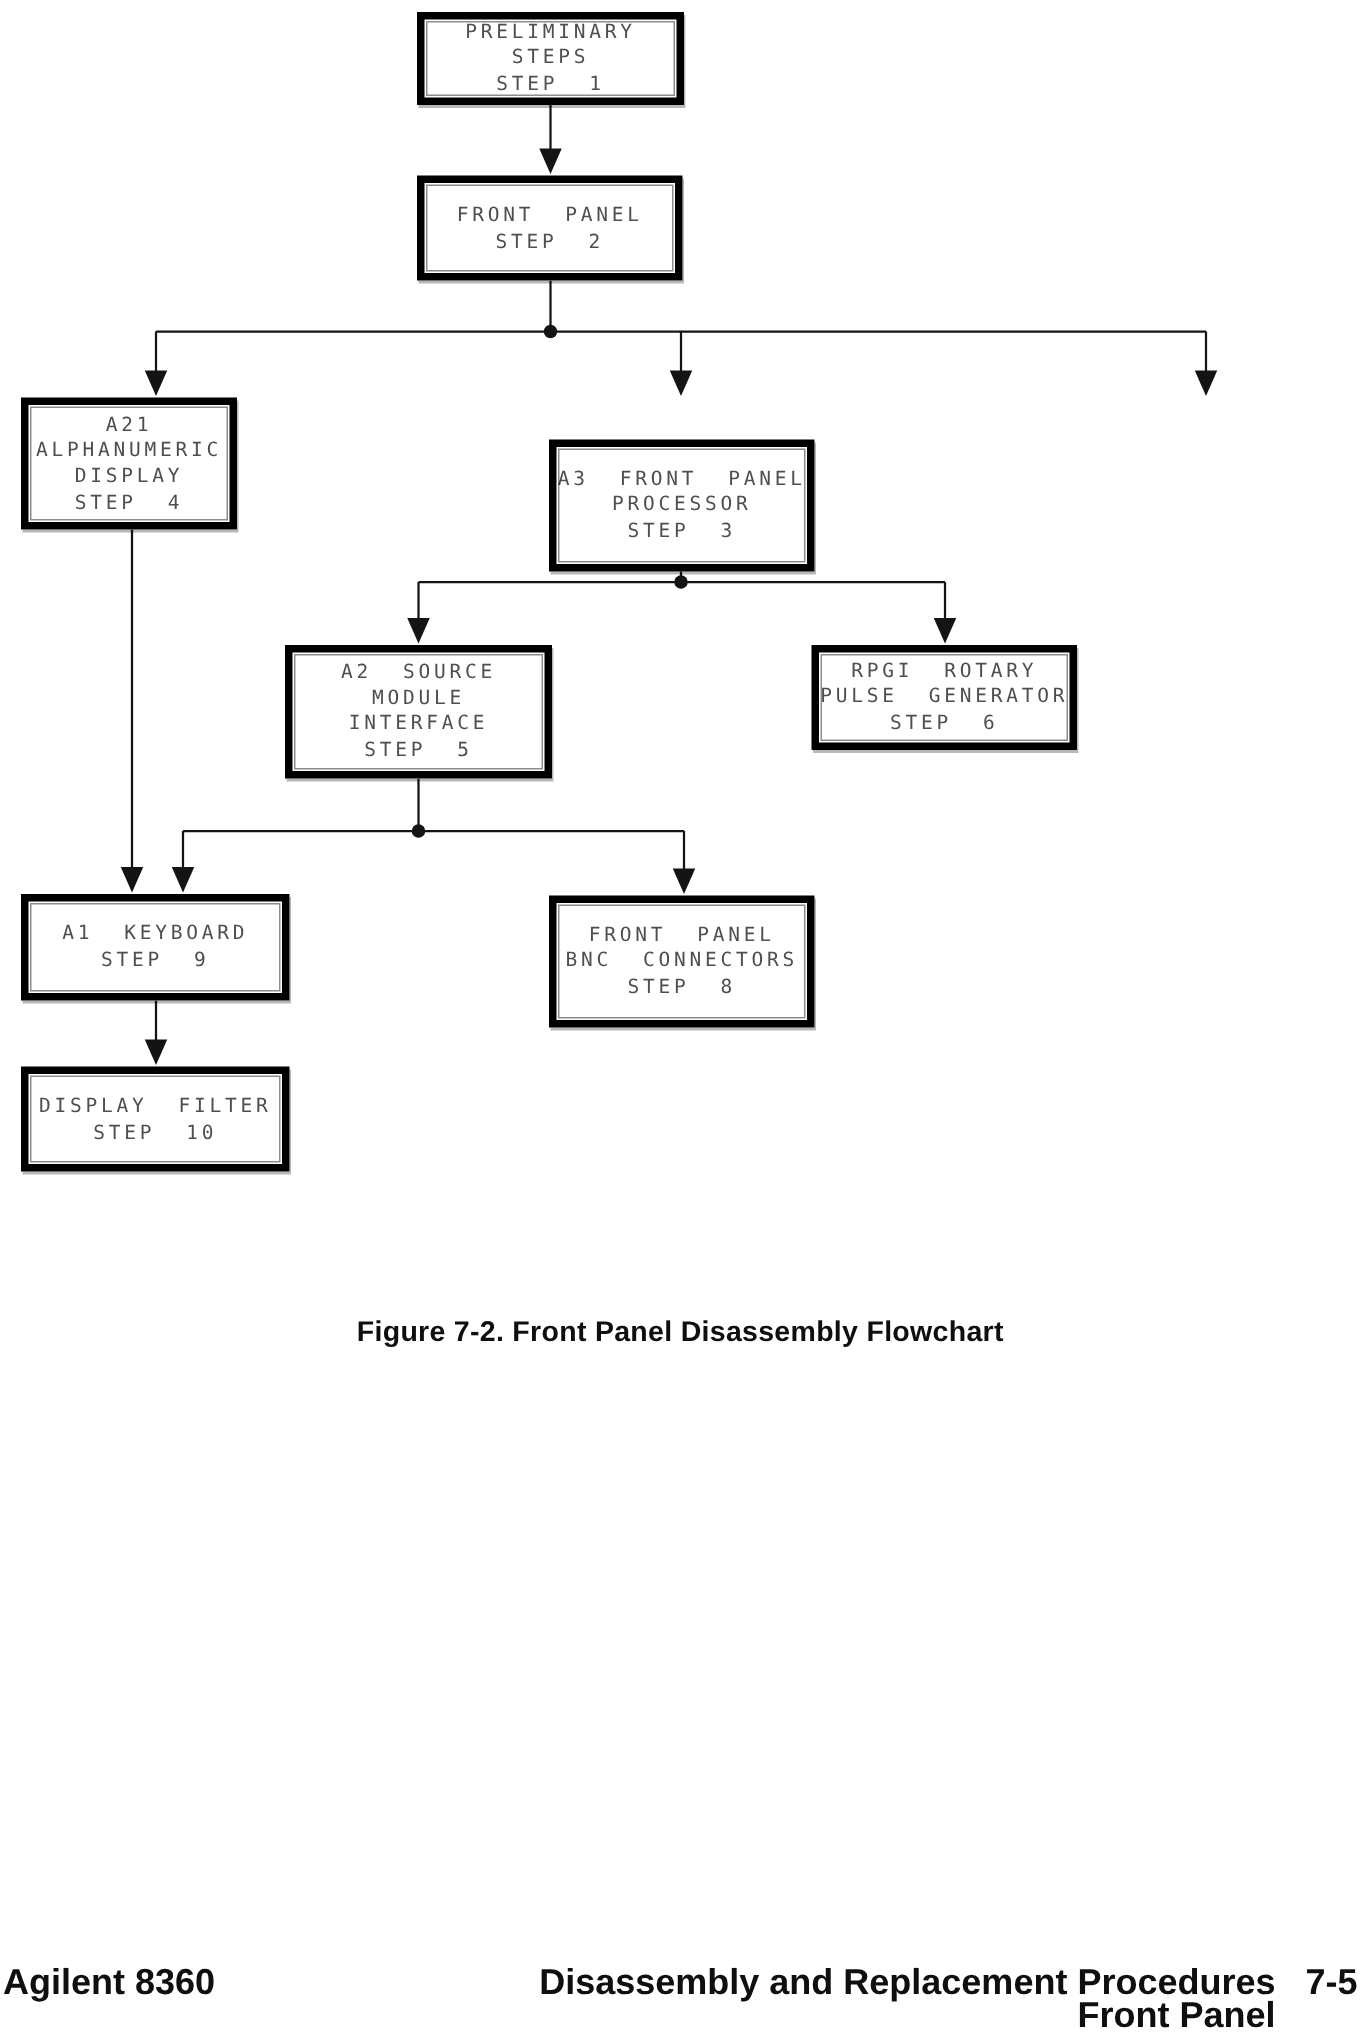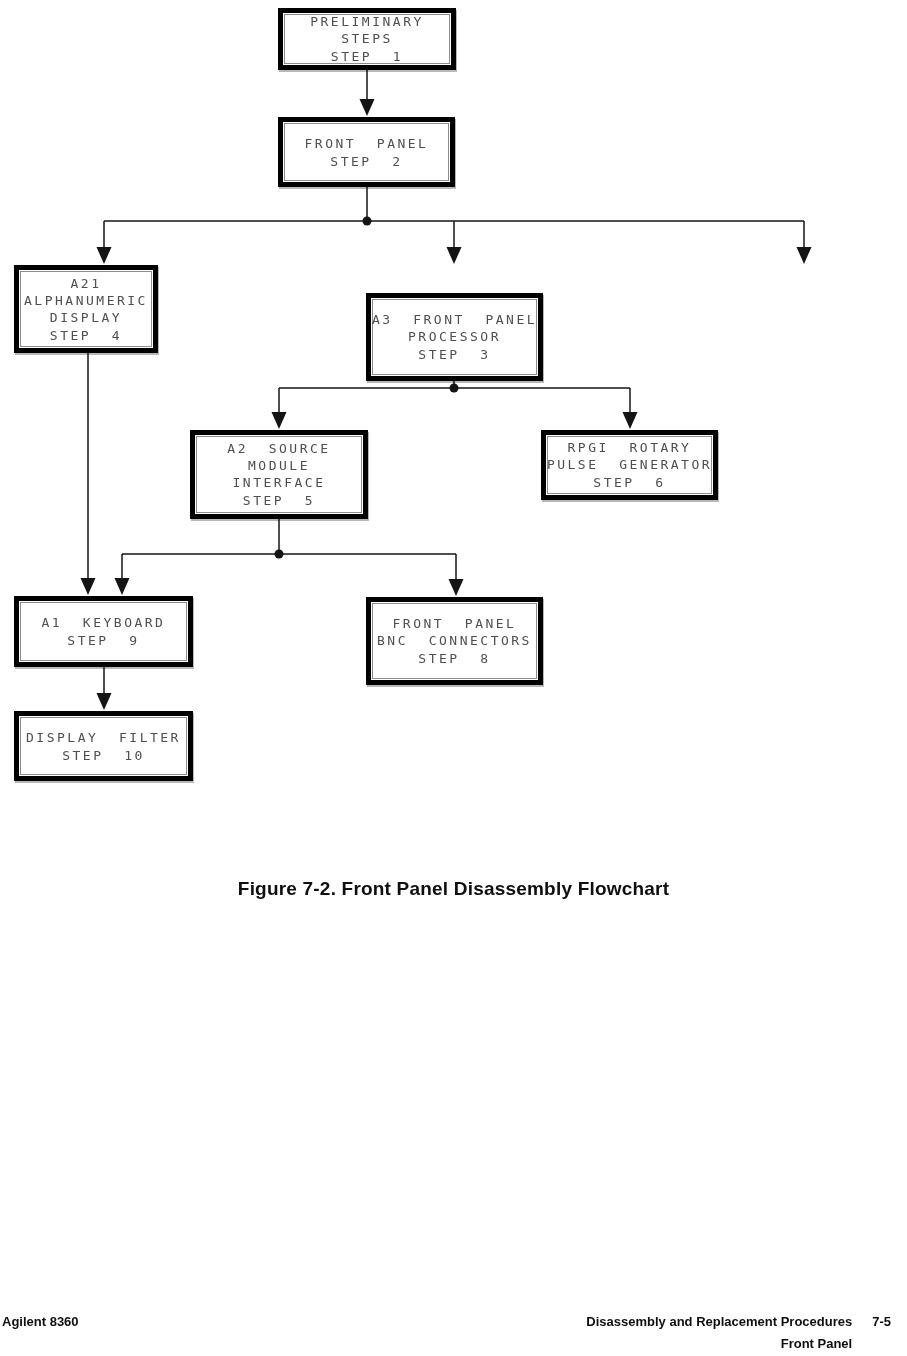--- a/index.html
+++ b/index.html
@@ -69,24 +69,24 @@
     letter-spacing:0.2px;
   }
 
   .footer{
     position:absolute;
     left:0;right:0;top:1311px;
     display:flex;
     justify-content:space-between;
     align-items:flex-start;
     font-weight:bold;
-    font-size:13px;
+    font-size:24px;
     line-height:22px;
     color:#0f0f0f;
-    padding:0 16px 0 2px;
+    padding:0 2px 0 2px;
     box-sizing:border-box;
   }
   .footer-right{
     display:grid;
     grid-template-columns:auto auto;
     column-gap:20px;
     text-align:right;
   }
   .footer-right .fr-line2{grid-column:1;}
 </style>

